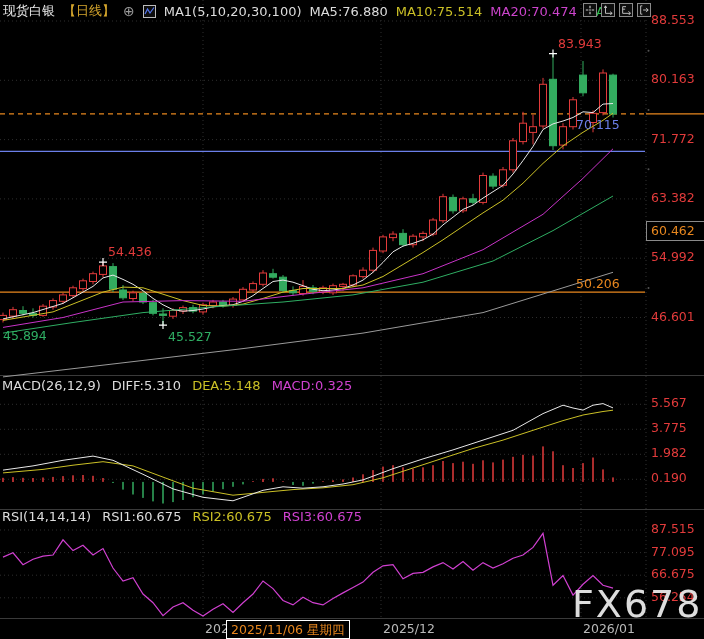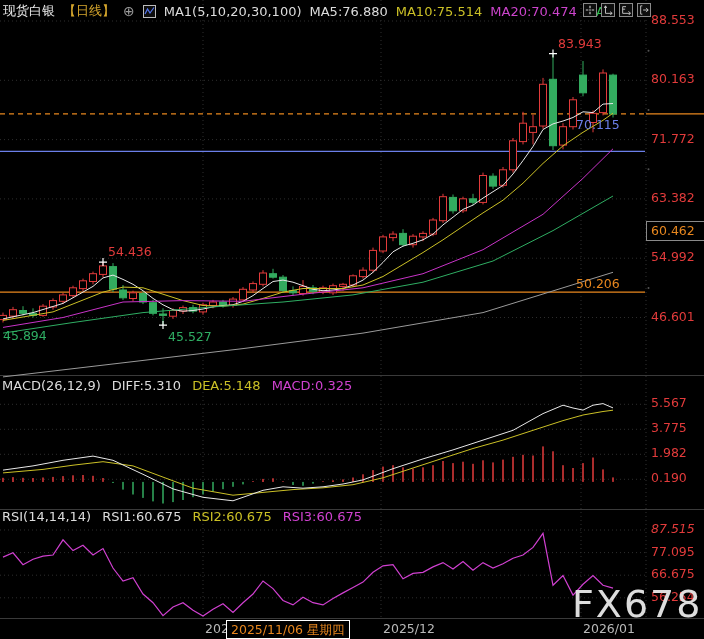--- a/index.html
+++ b/index.html
@@ -342,17 +342,17 @@
     <div class="axis-label" style="left: 576px; top: 118px; color: rgb(107, 127, 232);">70.115</div>
     <div class="axis-label" style="left: 576px; top: 277.037px; color: rgb(232, 135, 30);">50.206</div>
     <div class="axis-label" style="left: 108px; top: 245.139px; color: rgb(226, 59, 59);">54.436</div>
     <div class="axis-label" style="left: 558px; top: 36.5835px; color: rgb(226, 59, 59);">83.943</div>
     <div class="axis-label" style="left: 3px; top: 328.885px; color: rgb(47, 174, 99);">45.894</div>
     <div class="axis-label" style="left: 168px; top: 330.108px; color: rgb(47, 174, 99);">45.527</div>
     <div class="axis-label" style="left: 651px; top: 396.307px; color: rgb(226, 59, 59);">5.567</div>
     <div class="axis-label" style="left: 651px; top: 421.3px; color: rgb(226, 59, 59);">3.775</div>
     <div class="axis-label" style="left: 651px; top: 446.307px; color: rgb(226, 59, 59);">1.982</div>
     <div class="axis-label" style="left: 651px; top: 471.3px; color: rgb(226, 59, 59);">0.190</div>
-    <div class="axis-label" style="left: 651px; top: 522px; color: rgb(226, 59, 59); font-style: italic;">87.515</div>
+    <div class="axis-label" style="left: 651px; top: 522px; color: rgb(226, 59, 59);">87.515</div>
     <div class="axis-label" style="left: 651px; top: 544.6px; color: rgb(226, 59, 59);">77.095</div>
     <div class="axis-label" style="left: 651px; top: 567.2px; color: rgb(226, 59, 59);">66.675</div>
     <div class="axis-label" style="left: 651px; top: 589.802px; color: rgb(226, 59, 59);">56.254</div>
   </div>
 
 </body></html>

